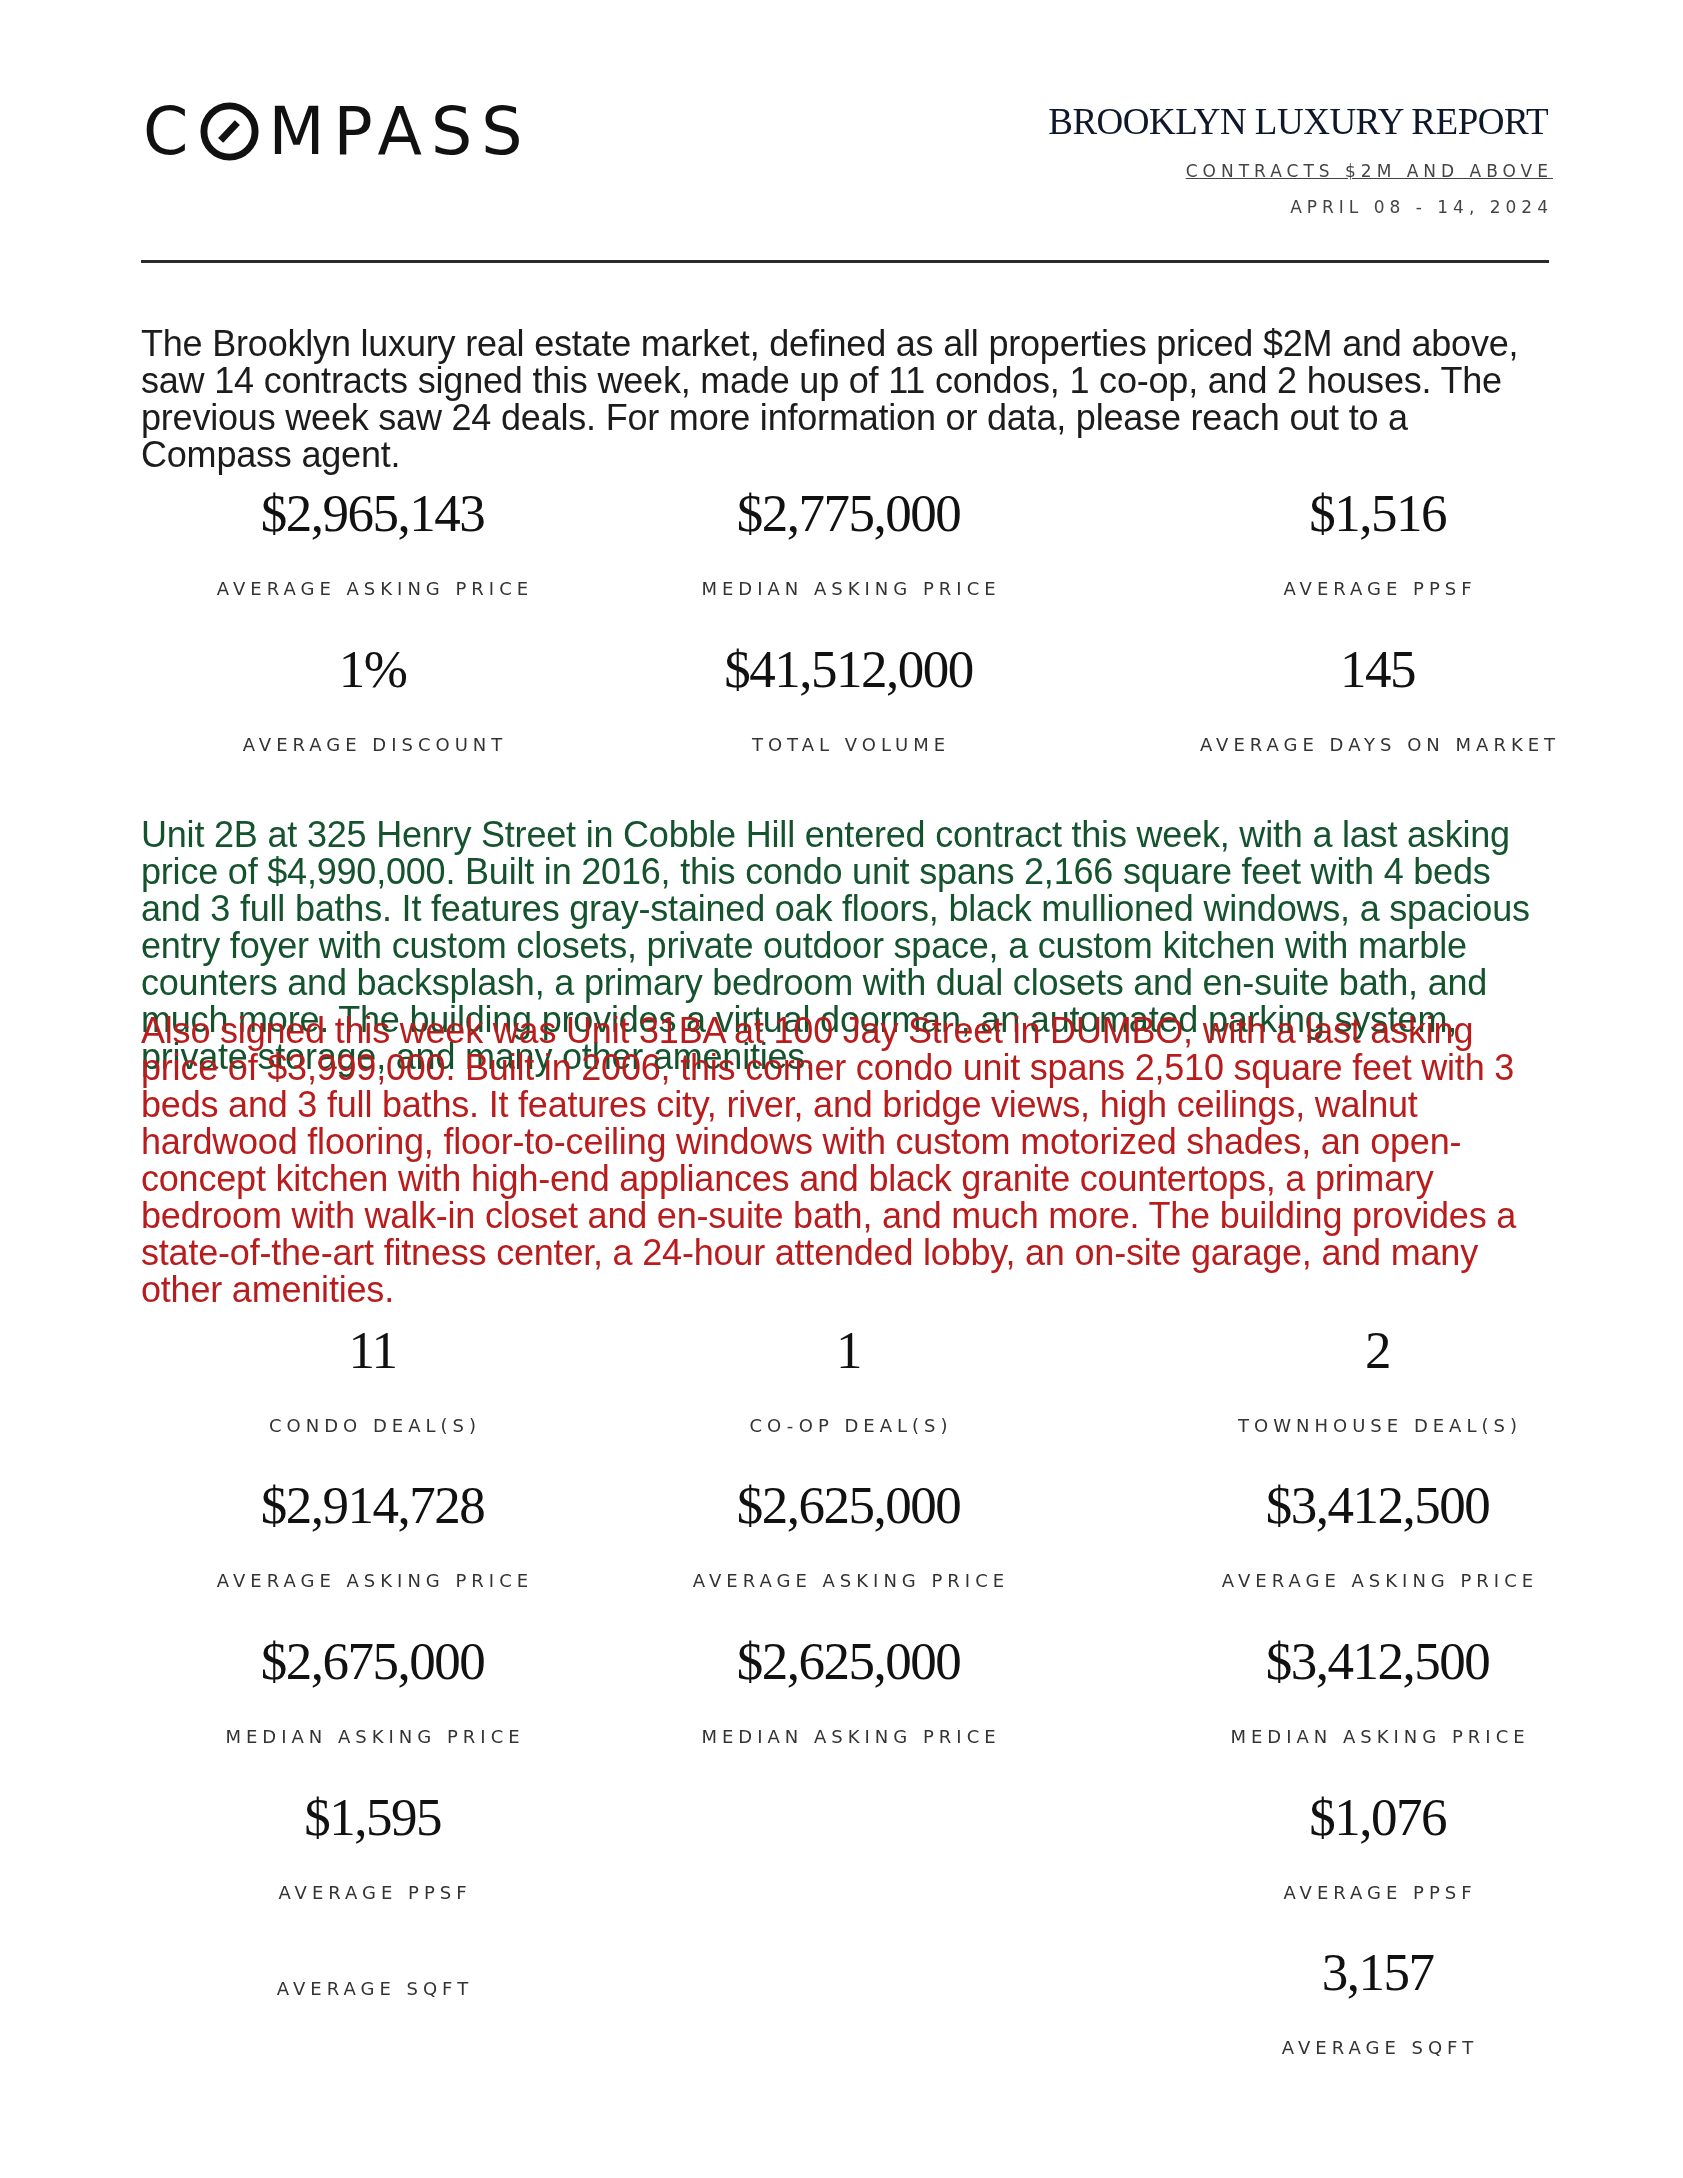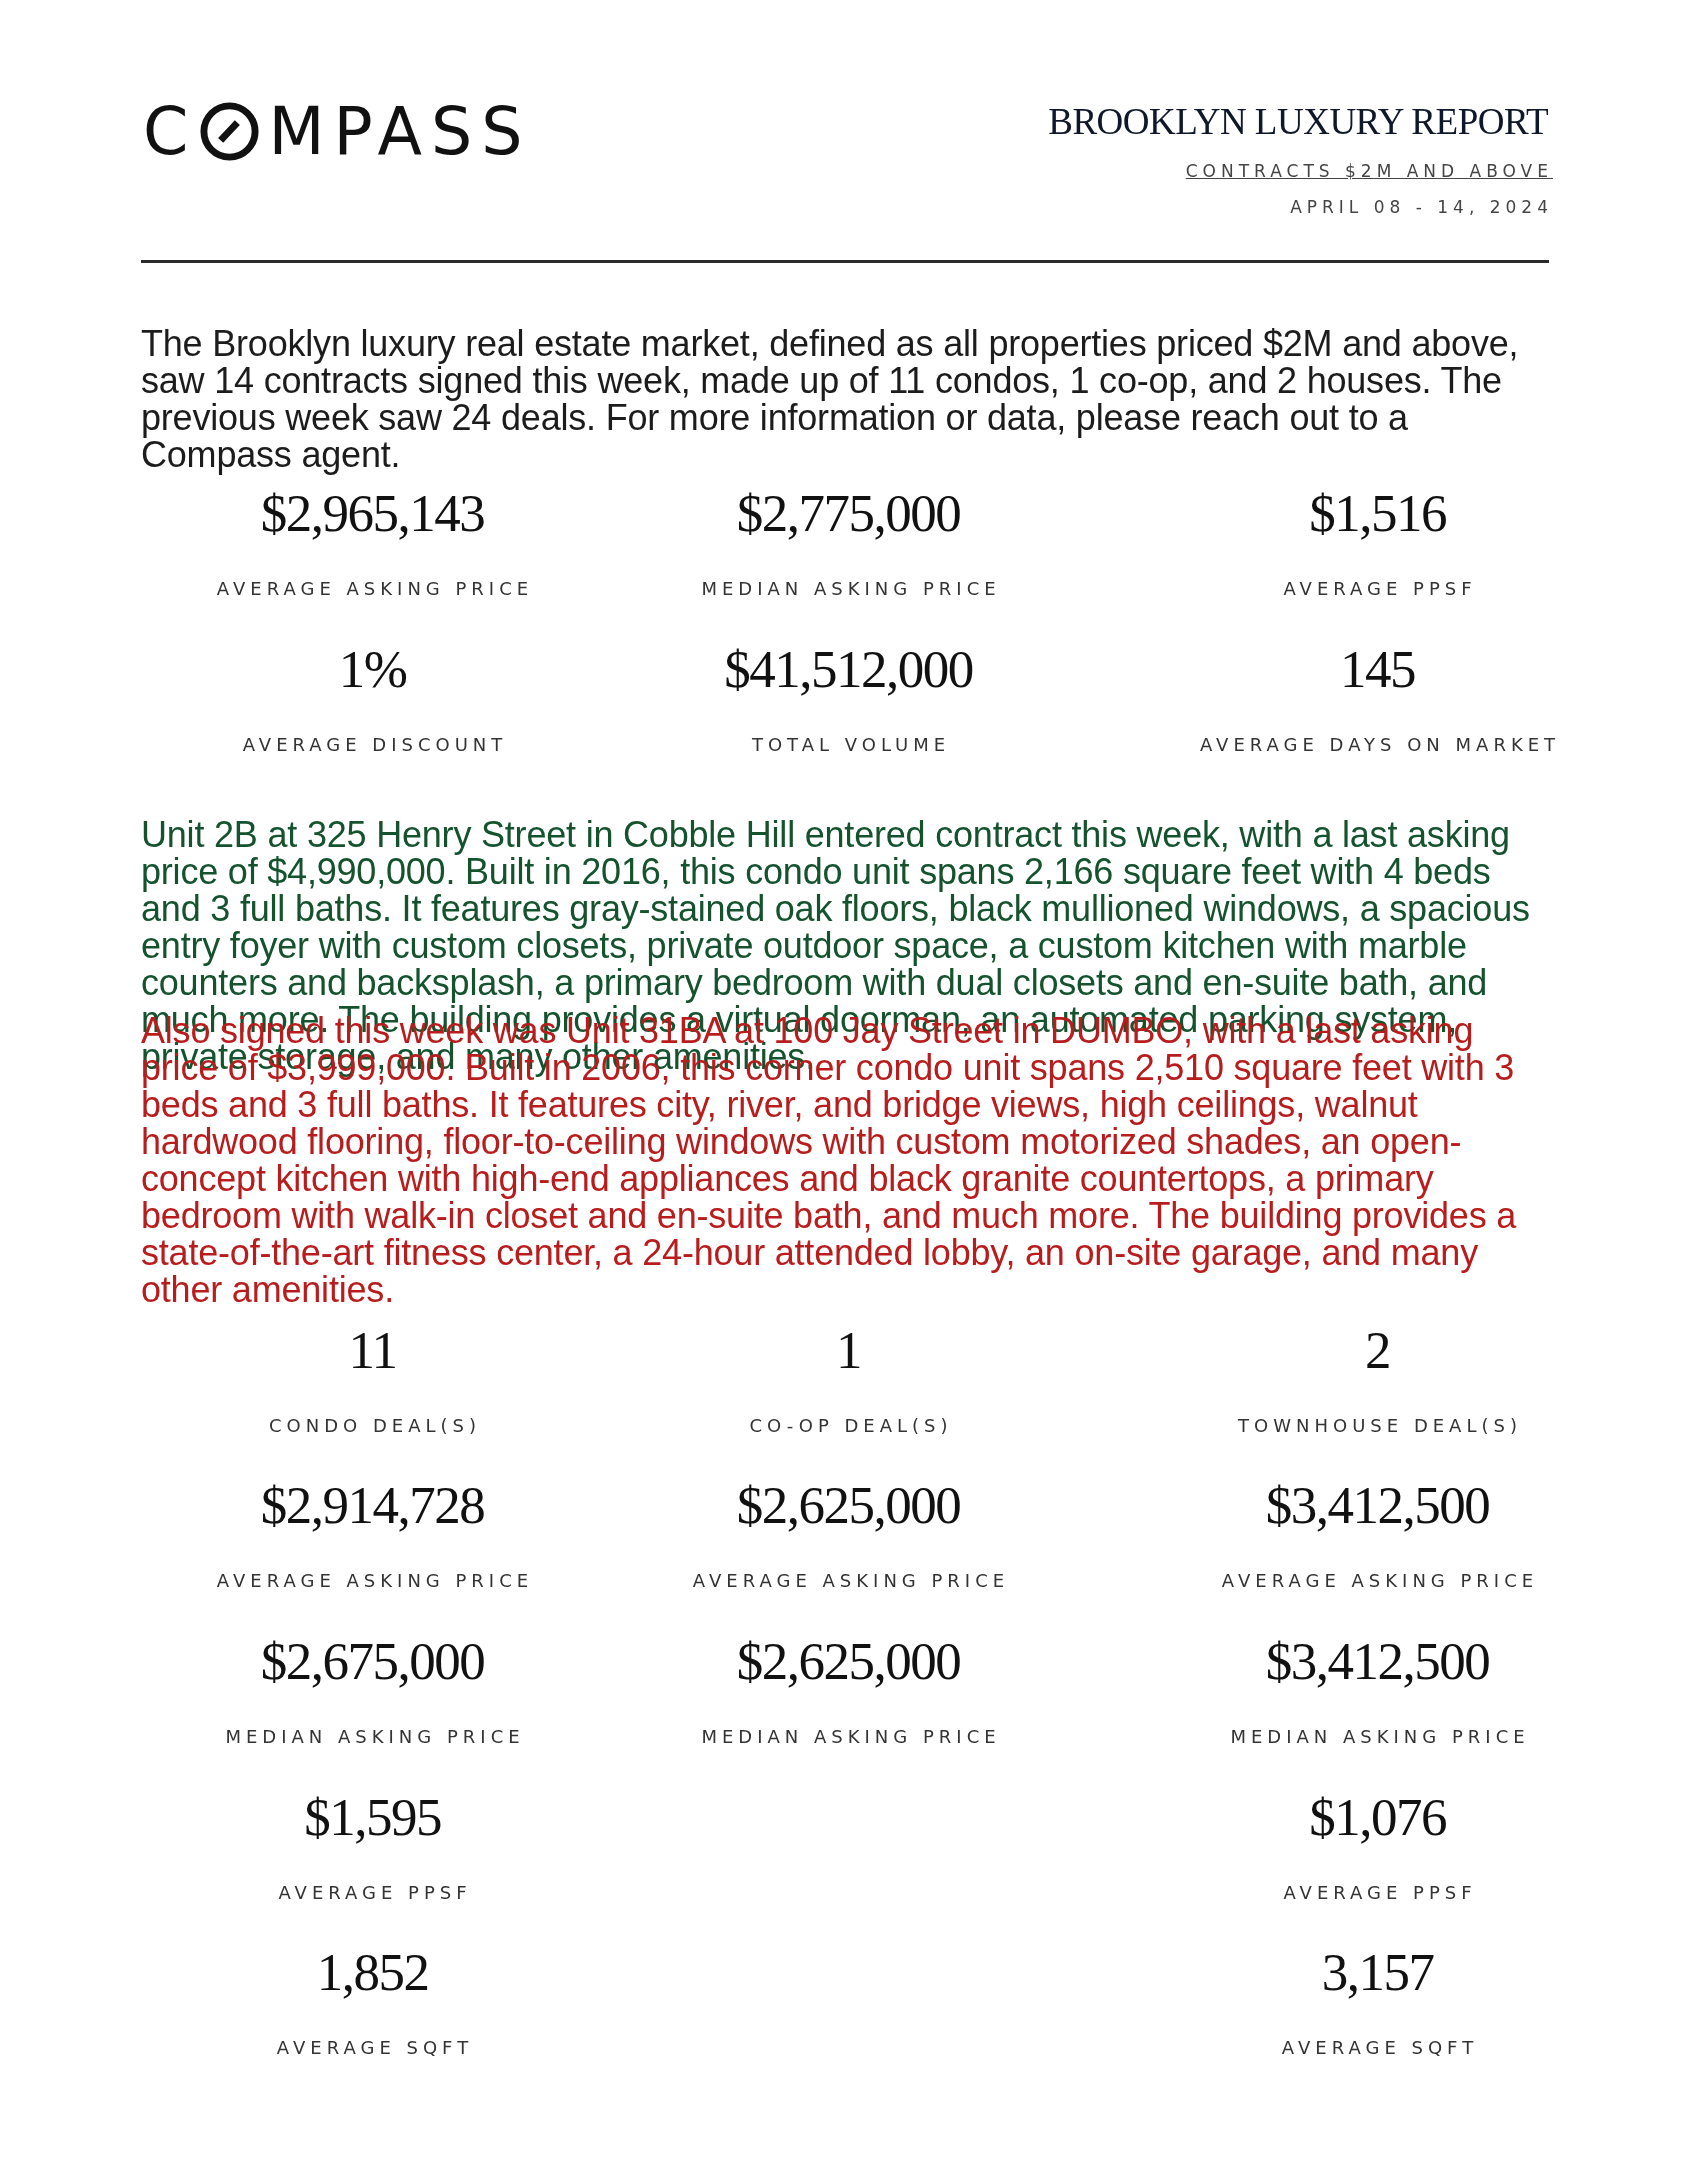--- a/index.html
+++ b/index.html
@@ -124,21 +124,20 @@
 </div>
 <div class="stat c1 r5">
   <span class="value">$2,675,000</span>
   <span class="label">MEDIAN ASKING PRICE</span>
 </div>
 <div class="stat c1 r6">
   <span class="value">$1,595</span>
   <span class="label">AVERAGE PPSF</span>
 </div>
 <div class="stat c1 r7">
-  <span class="value">1,852</span>
   <span class="label">AVERAGE SQFT</span>
 </div>
 
 <div class="stat c2 r3">
   <span class="value">1</span>
   <span class="label">CO-OP DEAL(S)</span>
 </div>
 <div class="stat c2 r4">
   <span class="value">$2,625,000</span>
   <span class="label">AVERAGE ASKING PRICE</span>

